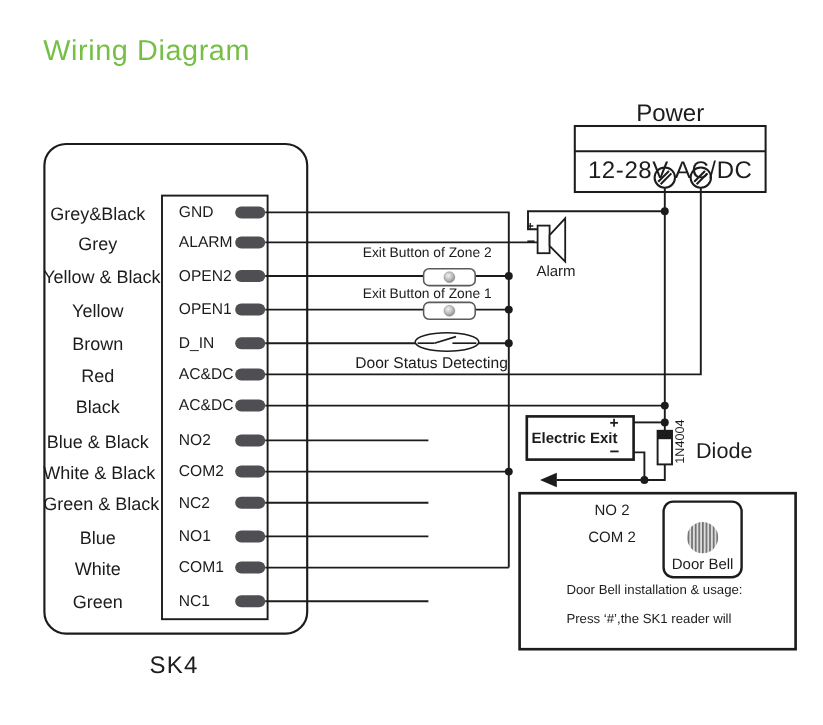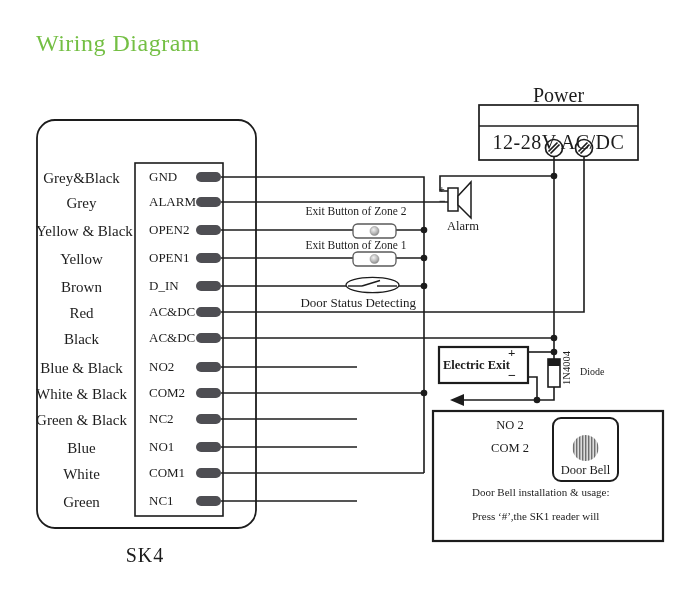--- a/index.html
+++ b/index.html
@@ -1,37 +1,37 @@
 <!DOCTYPE html>
 <html><head>
 <meta charset="utf-8">
 <style>
   html,body{margin:0;padding:0;background:#fff;}
   #canvas{
     position:relative;width:686px;height:604px;background:#ffffff;overflow:hidden;
-    font-family:Liberation Serif, serif;color:#1c1c1c;
+    font-family:Liberation Sans, sans-serif;color:#1c1c1c;
   }
   #wiring-svg{position:absolute;left:0;top:0;}
   .txt{position:absolute;line-height:1;white-space:nowrap;}
   #title{left:36px;top:31px;font-size:24px;letter-spacing:.5px;color:#74bf44;}
   .power-label{left:479px;top:85px;width:159px;text-align:center;font-size:20px;}
   .power-rating{left:479px;top:108px;width:159px;text-align:center;font-size:20px;letter-spacing:.5px;margin-top:24px;}
   .wire-label{left:36px;width:91px;text-align:center;font-size:15px;}
   .term-label{left:149px;font-size:13px;}
   #model-label{left:115px;top:545px;width:60px;text-align:center;font-size:20px;letter-spacing:1px;}
   .btn-label{left:296px;width:120px;text-align:center;font-size:11.5px;}
   #door-status-label{left:296px;top:296px;width:120px;text-align:right;font-size:13px;}
   #alarm-label{left:447px;top:220px;font-size:12.5px;}
   #alarm-plus{left:439px;top:185px;font-size:10px;font-weight:bold;}
   #alarm-minus{left:439px;top:195px;font-size:12px;font-weight:bold;}
   #lock-label{left:443px;top:359px;font-size:12.5px;font-weight:bold;}
   #lock-plus{left:508px;top:346px;font-size:13px;font-weight:bold;}
   #lock-minus{left:508px;top:369px;font-size:14px;font-weight:bold;}
   #diode-part{left:567px;top:368px;font-size:10.5px;transform:translate(-50%,-50%) rotate(-90deg);}
-  #diode-label{left:580px;top:367px;font-size:10px;}
+  #diode-label{left:580px;top:367px;font-size:18px;}
   #bell-no2{left:480px;top:419px;width:60px;text-align:center;font-size:12.5px;}
   #bell-com2{left:480px;top:442px;width:60px;text-align:center;font-size:12.5px;}
   #bell-label{left:553px;top:464px;width:65px;text-align:center;font-size:12.5px;}
   .usage-line{left:437px;font-size:11px;padding-left:35px;}
   #usage-0{top:487px;} #usage-1{top:499px;} #usage-2{top:511px;} #usage-3{top:523px;}
 </style>
 </head>
 <body>
 
 <div id="canvas">

